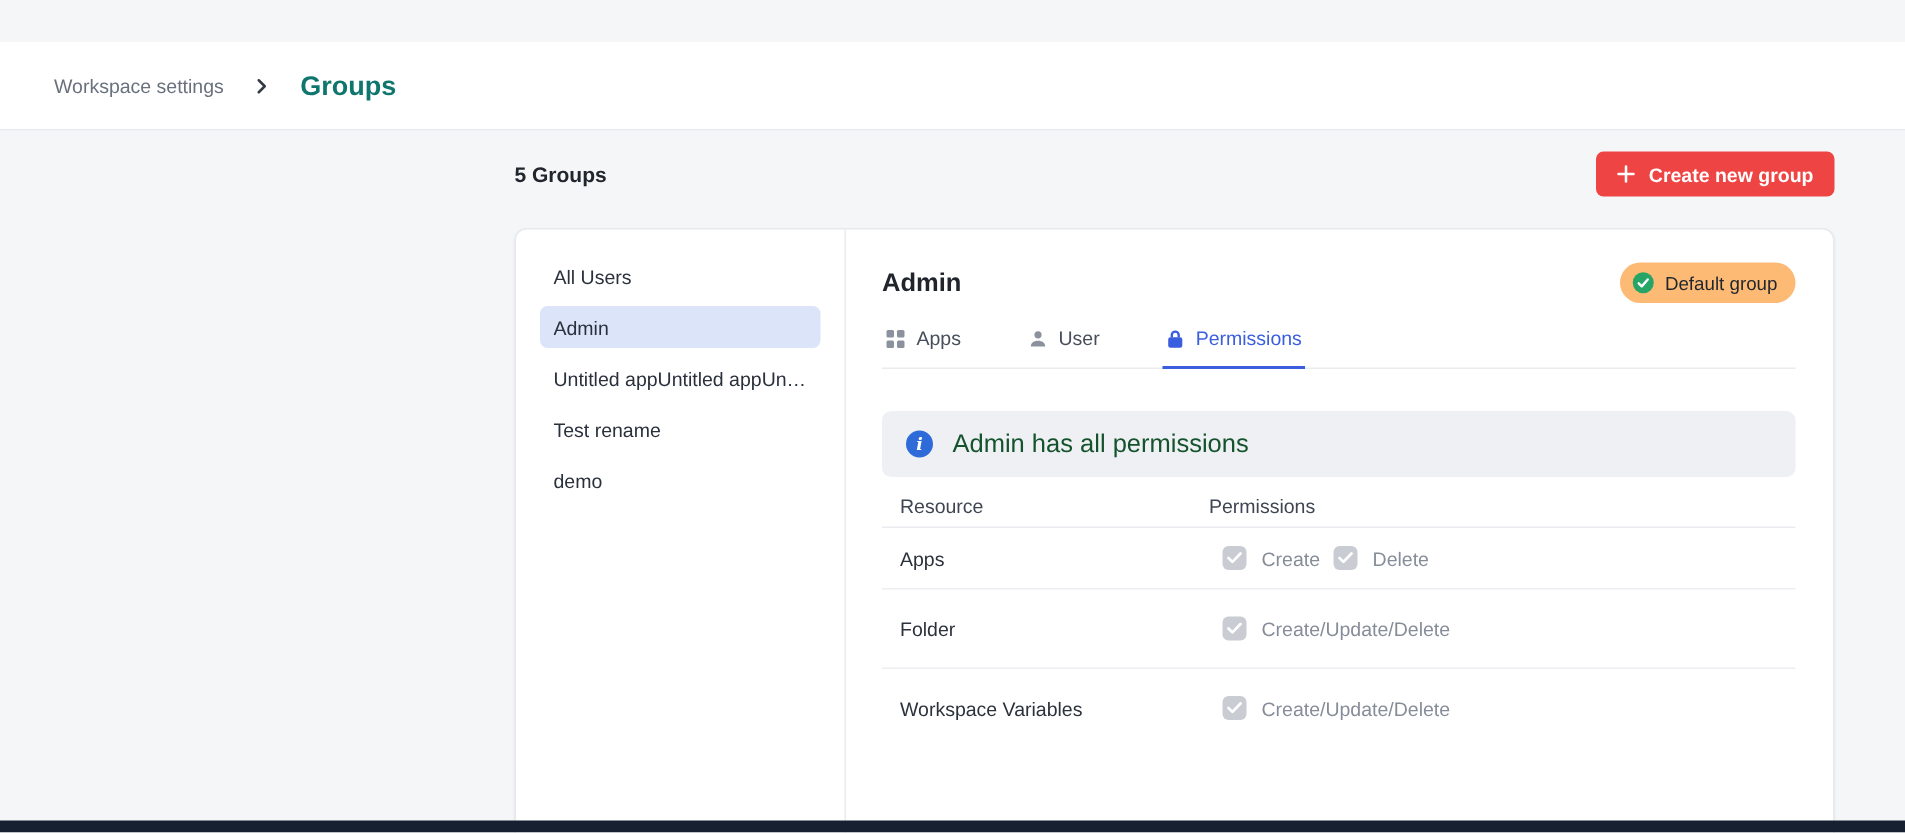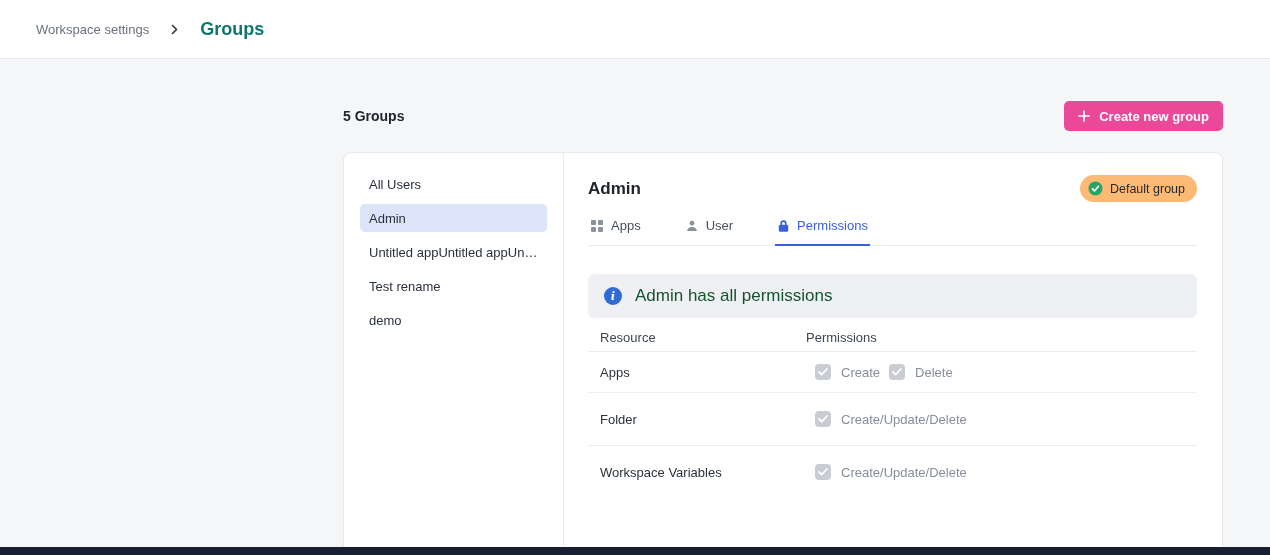--- a/index.html
+++ b/index.html
@@ -7,30 +7,30 @@
   body {
     font-family:"Liberation Sans",sans-serif;
     background:#f5f6f8;
     position:relative;
     overflow:hidden;
     color:#272e38;
   }
 
   
   .topbar { height:59px; background:#ffffff; border-bottom:1px solid #e8eaee;
-            display:flex; align-items:center; padding:0 36px; gap:20px; }
+            display:flex; align-items:center; padding:0 36px; gap:20px;margin-top:28px; }
   .crumb-parent { font-size:13px; color:#6a717e; cursor:pointer; }
   .crumb-chevron { display:flex; align-items:center; }
   .crumb-current { font-size:18px; color:#0f766e; font-weight:700; }
 
   
   .content { position:absolute; left:343px; top:101px; width:880px; }
   .toolbar { display:flex; justify-content:space-between; align-items:center; height:30px; }
   .groups-count { font-size:14px; font-weight:600; color:#21262e; }
-  .btn-primary { height:30px; background:#ec4899; color:#fff; border:none; border-radius:5px;
+  .btn-primary { height:30px; background:#ef4444; color:#fff; border:none; border-radius:5px;
                  font-size:13px; font-weight:600; padding:0 14px; display:flex; align-items:center;
                  gap:9px; cursor:pointer; font-family:inherit; }
 
   
   .card { margin-top:21px; background:#fff; border:1px solid #e7e9ed; border-radius:8px;
           box-shadow:0 1px 2px rgba(16,24,40,.05); height:420px; display:flex; overflow:hidden; }
 
   
   .group-list { width:220px; border-right:1px solid #e9ebef; padding:17px 16px; flex-shrink:0; }
   .group-item { height:28px; margin-bottom:6px; display:flex; align-items:center; padding:0 9px;

